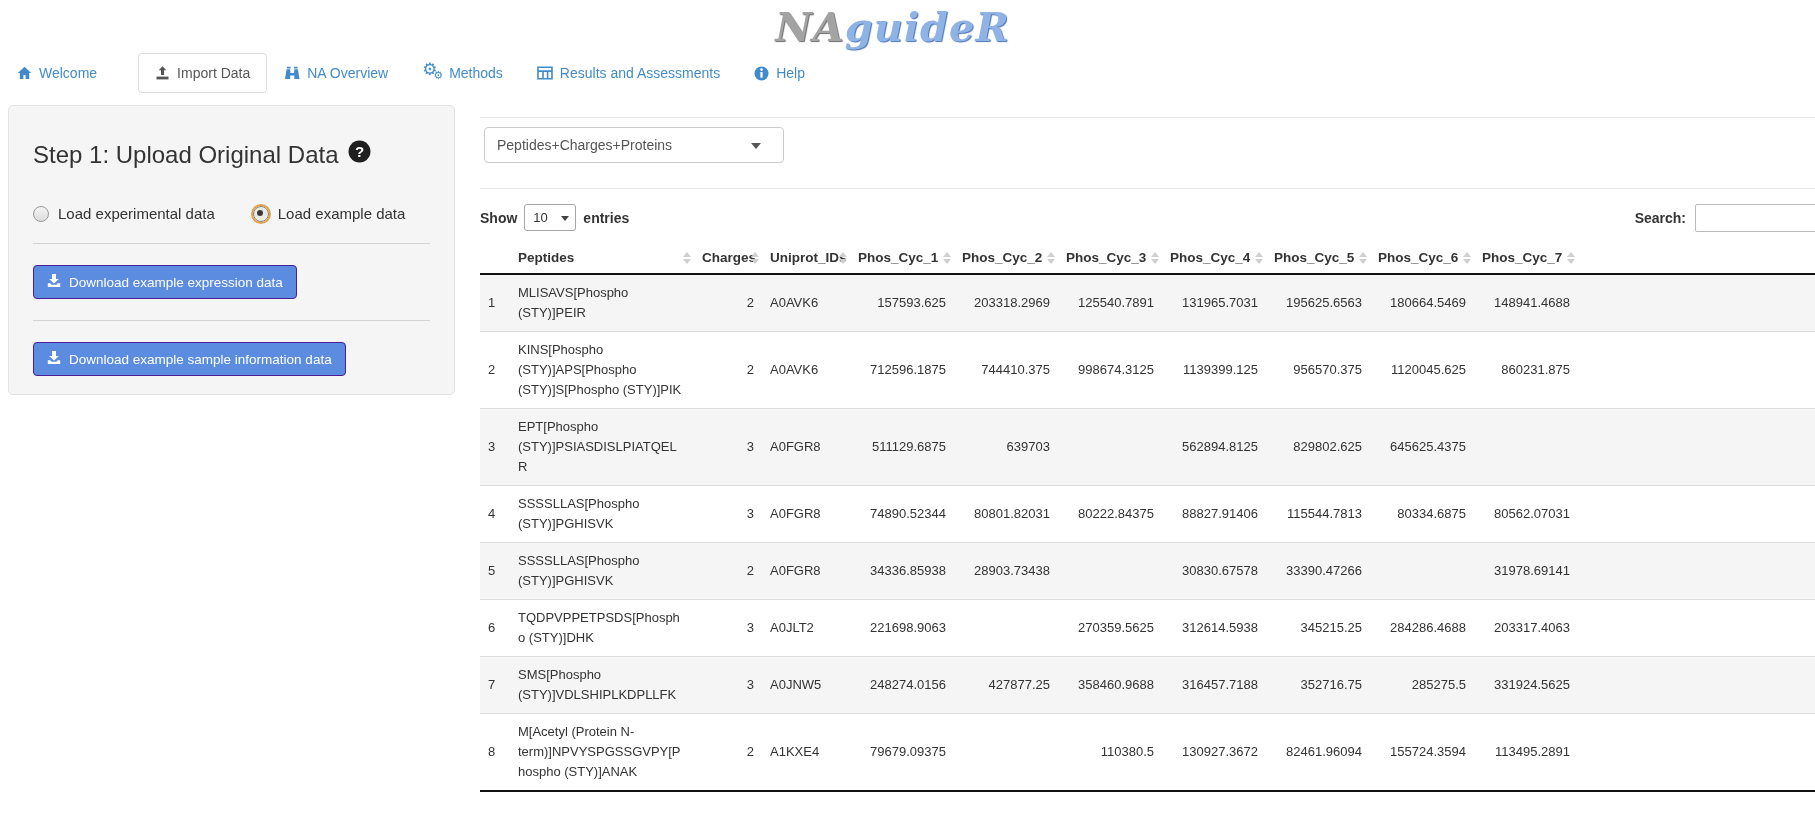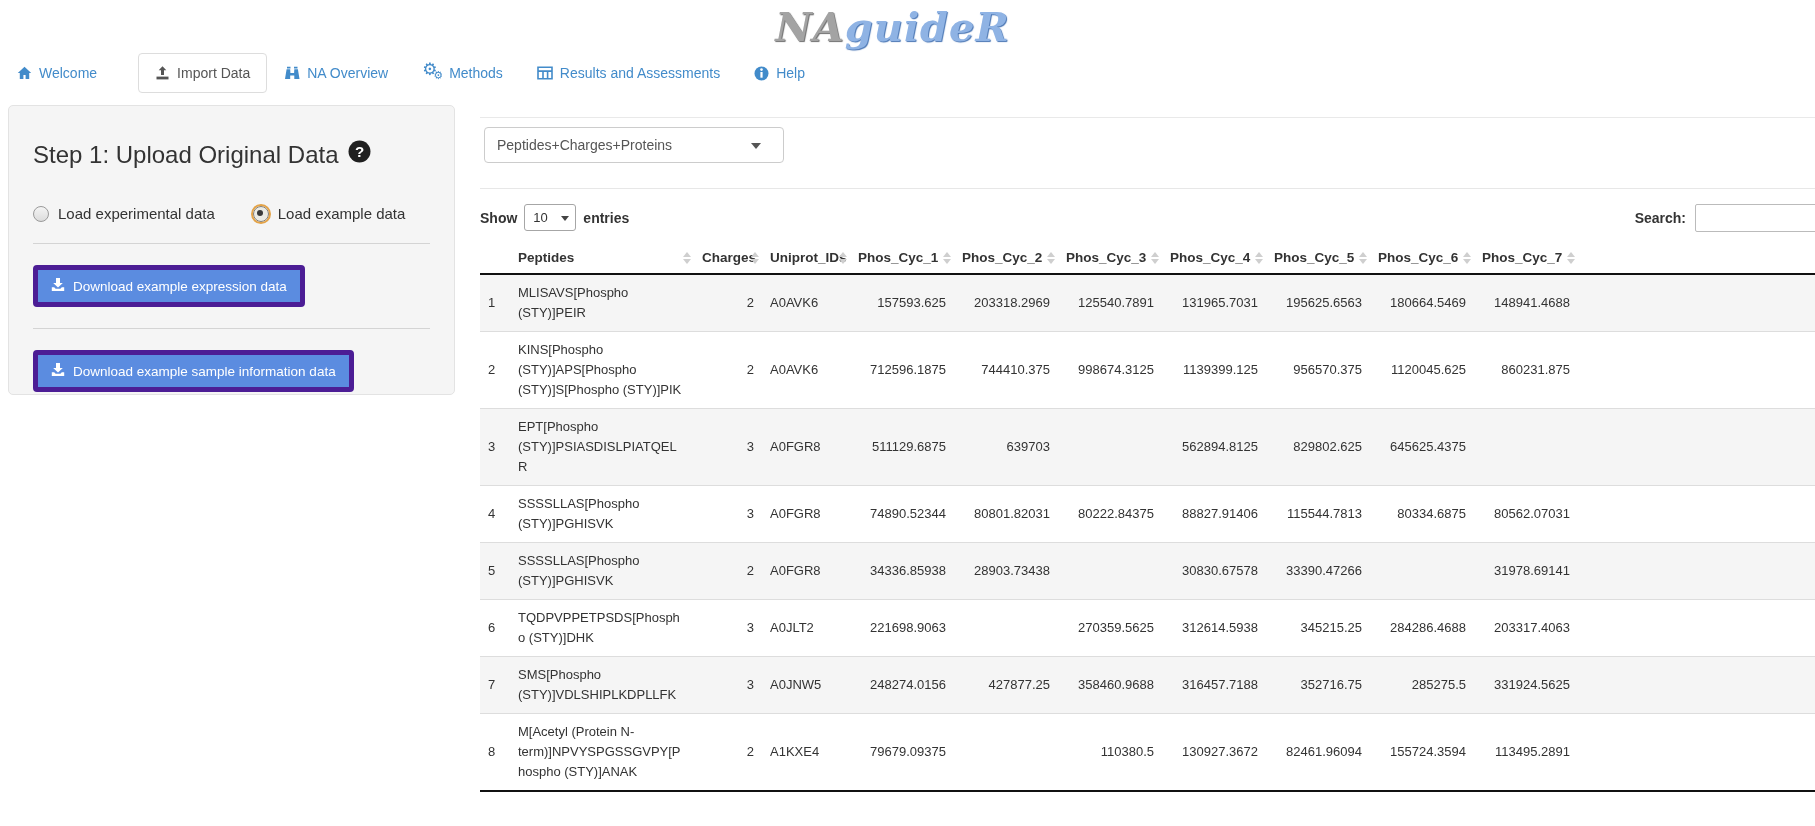--- a/index.html
+++ b/index.html
@@ -27,21 +27,21 @@
         background:#f5f5f5;border:1px solid #e3e3e3;border-radius:5px;padding:20px 24px;}
   .side h2{margin:14px 0 0 0;font-size:24px;font-weight:400;color:#333;display:flex;align-items:center;gap:9px;}
   .radios{margin-top:36px;display:flex;align-items:center;font-size:15px;color:#333;}
   .radio{width:14px;height:14px;border-radius:50%;border:1px solid #9a9a9a;
          background:linear-gradient(#f4f4f4,#dcdcdc);display:inline-block;flex:none;}
   .radio.checked{background:#ebebe4;border-color:#7d7d7d;outline:2px solid #e3a348;position:relative;}
   .radio.checked::after{content:'';position:absolute;left:3px;top:3px;width:6px;height:6px;border-radius:50%;background:#3a3a3a;}
   .radio-lbl{margin:0 38px 0 9px;}
   .radio-lbl.last{margin-right:0;}
   .side hr{border:none;border-top:1px solid #d4d4d4;margin:21px 0;}
-  .dl-btn{display:inline-flex;align-items:center;gap:8px;background:#5b8ce0;border:5px solid #4c1d95;
+  .dl-btn{display:inline-flex;align-items:center;gap:8px;background:#5b8ce0;border:1px solid #4c1d95;
           color:#fff;font-size:13.5px;padding:8px 13px;border-radius:4px;cursor:pointer;
           font-family:inherit;}
   
   .main{position:absolute;left:480px;top:105px;width:1335px;}
   .main .tophr{border:none;border-top:1px solid #e9e9e9;margin:12px 0 0 0;}
   .sec-title{font-size:20px;font-weight:400;color:#333;margin:11px 0 0 8px;}
   .col-types-lbl{font-size:14px;font-weight:bold;color:#333;margin:24px 0 0 8px;}
   .selectbox{position:relative;margin:9px 0 0 4px;width:300px;height:36px;box-sizing:border-box;
              border:1px solid #ccc;border-radius:4px;background:#fff;display:flex;align-items:center;
              padding:0 12px;font-size:14px;color:#555;cursor:pointer;}

